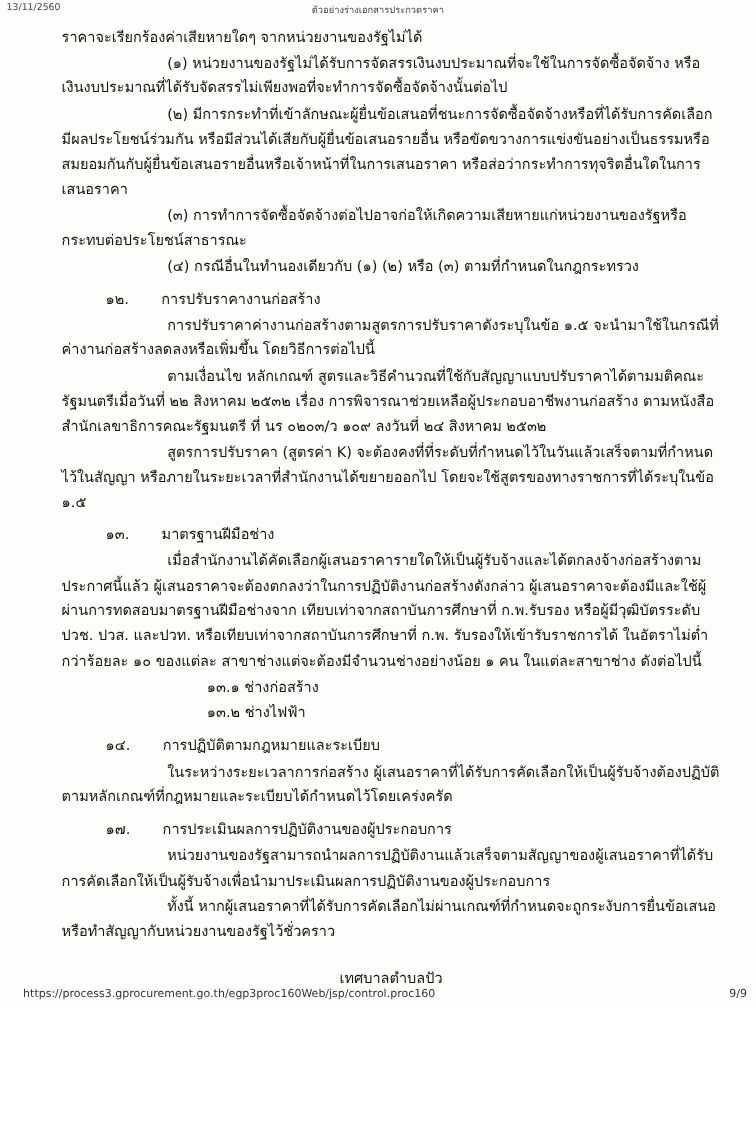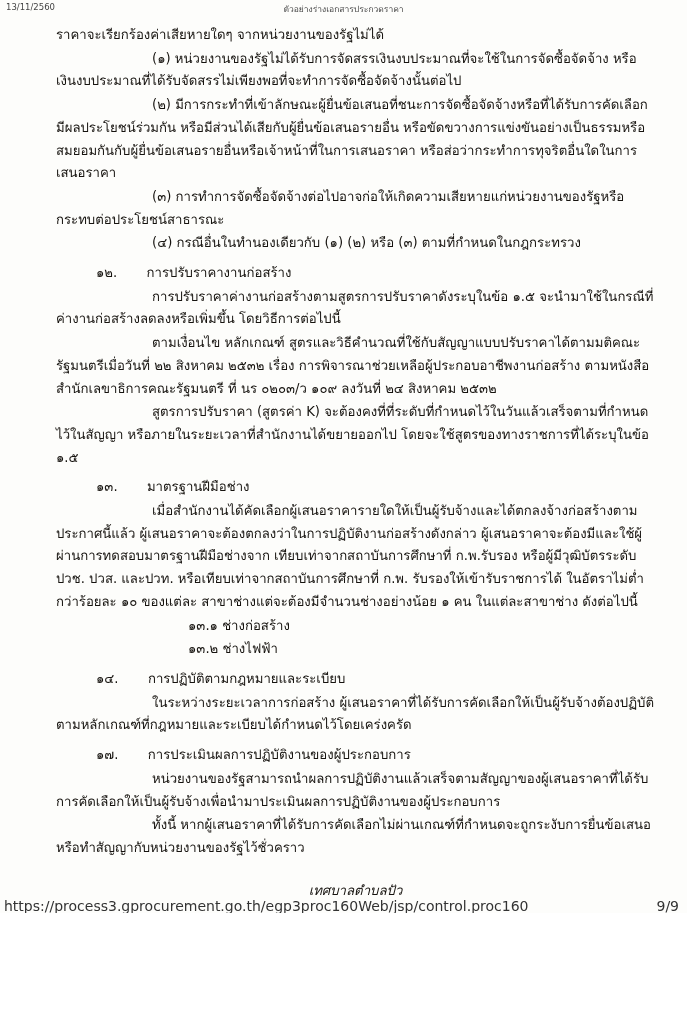--- a/index.html
+++ b/index.html
@@ -36,24 +36,24 @@
   .print-header .hdr-center {
     position: absolute;
     left: 0;
     right: 0;
     text-align: center;
     top: 0;
   }
   .print-footer {
     position: absolute;
     bottom: 3px;
-    left: 0;
+    left: 17px;
     right: 0;
     height: 12px;
-    font-size: 14px;
+    font-size: 10px;
     color: #333;
   }
   .print-footer .ftr-left {
     position: absolute;
     left: 4px;
     top: 0;
   }
   .print-footer .ftr-right {
     position: absolute;
     right: 8px;
@@ -78,21 +78,20 @@
   }
   .ind-0 { text-indent: 0; }
   .ind-1 { text-indent: 40px; }
   .ind-2 { text-indent: 96px; }
   .sec-head {
     margin-top: 7px;
     margin-bottom: 1px;
   }
   .sign-block {
     margin-top: 20px;
-    font-style: italic;
   }
   .sign-block p {
     text-align: center;
     text-indent: 0;
     margin-bottom: 10px;
   }
   .list-line { text-indent: 132px; }
 </style>
 </head>
 <body>

